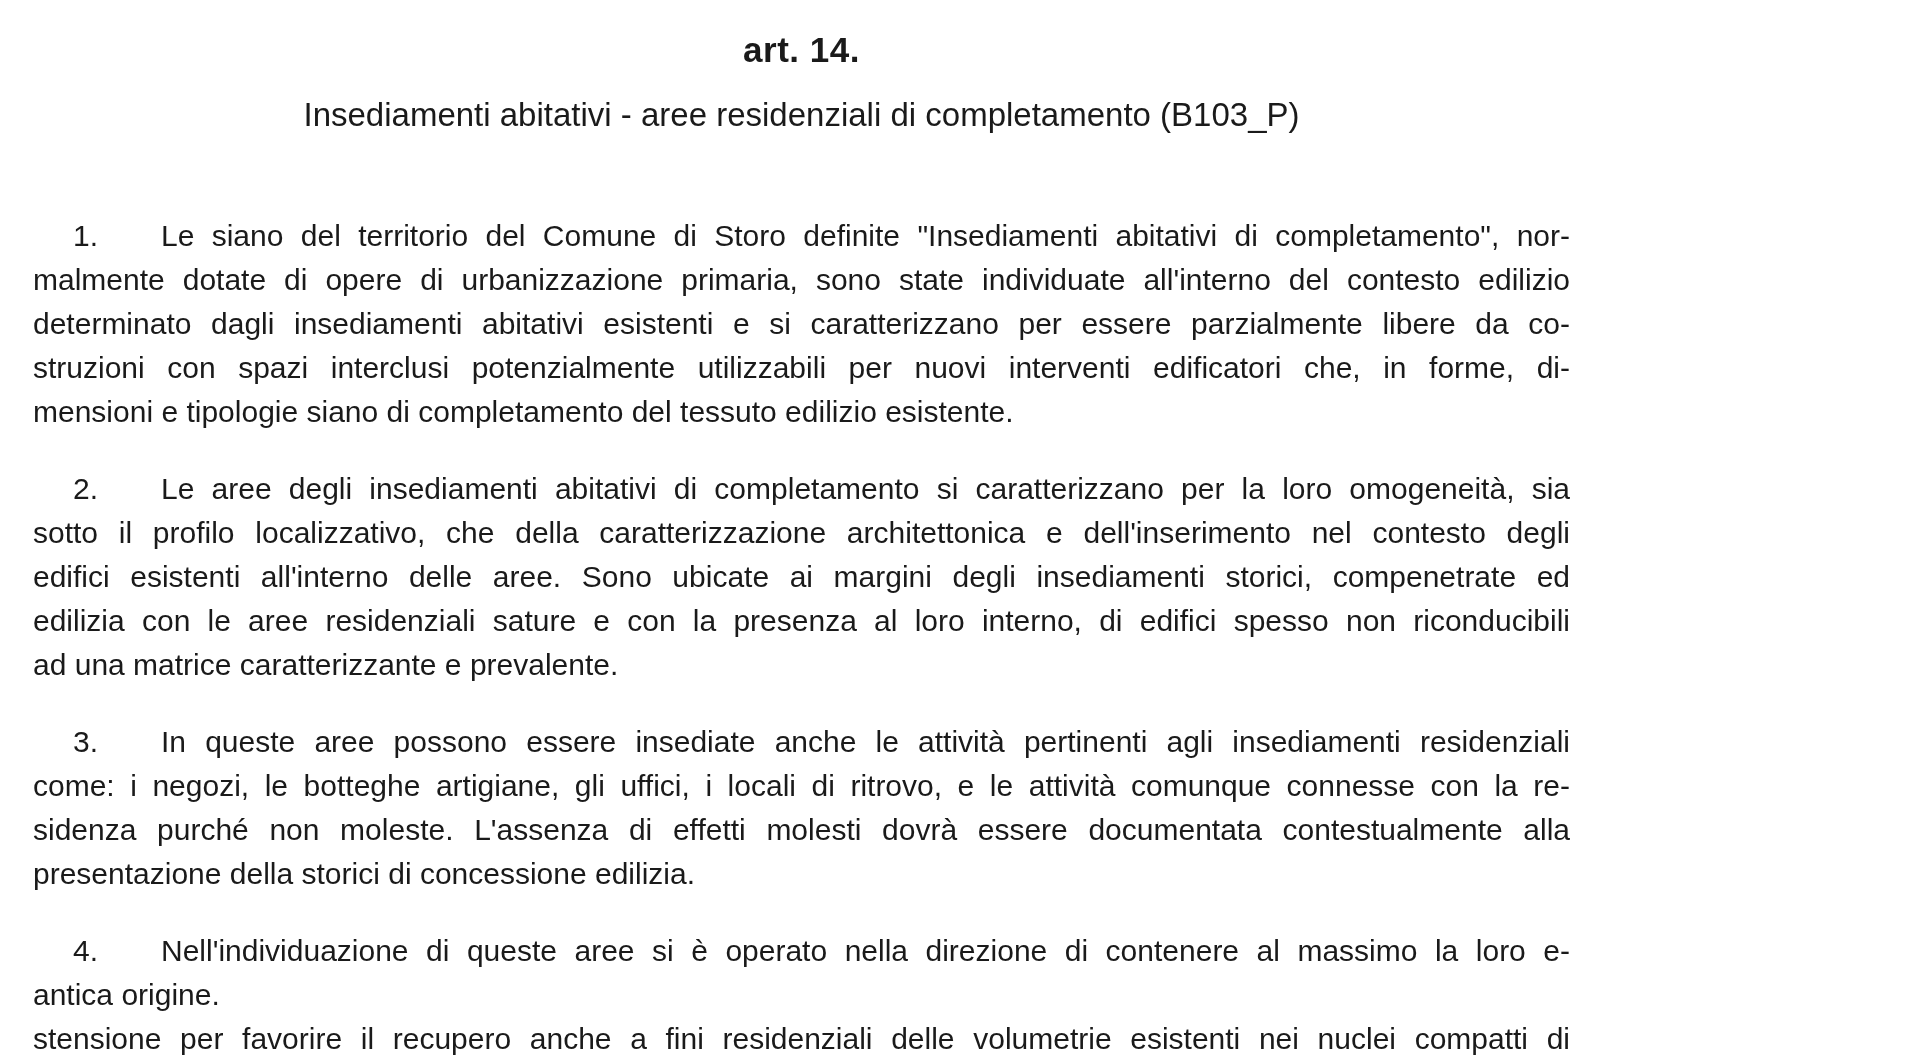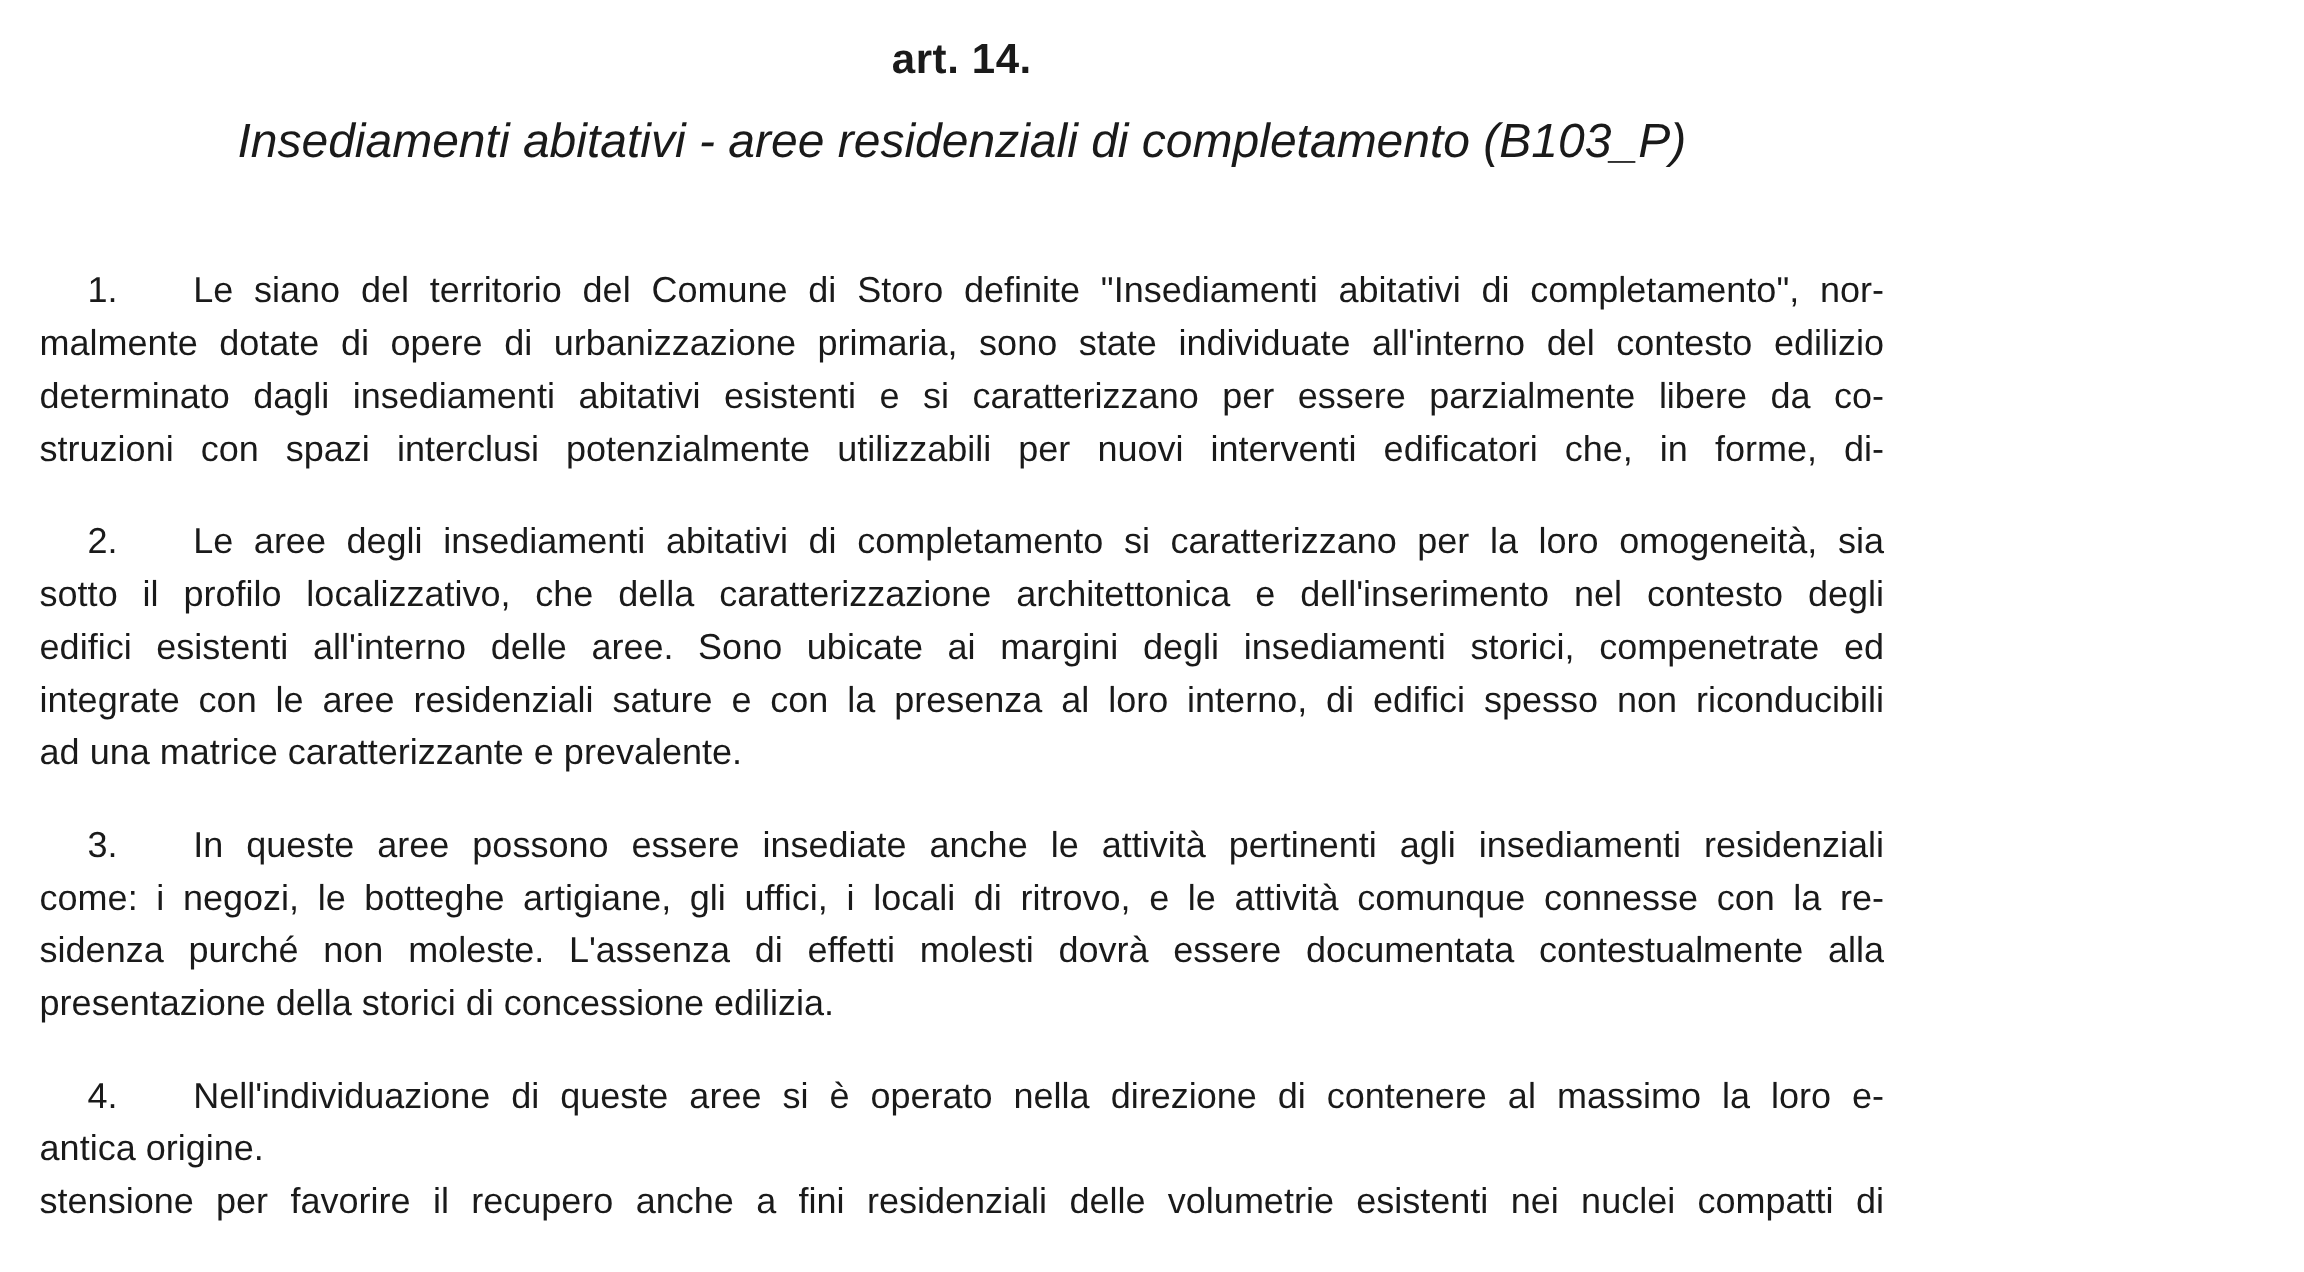--- a/index.html
+++ b/index.html
@@ -23,23 +23,22 @@
   }
   .title {
     margin: 0;
     font-size: 35px;
     font-weight: bold;
     text-align: center;
     letter-spacing: 0.5px;
   }
   .subtitle {
     margin: 26px 0 0 0;
-    font-size: 40px;
+    font-size: 33px;
     font-weight: normal;
-    font-style: italic;
     text-align: center;
   }
   .body-text {
     margin-top: 80px;
     font-size: 30px;
     line-height: 44px;
   }
   .paragraph {
     margin-top: 33px;
   }
@@ -66,27 +65,28 @@
 
 <div class="page">
   <h1 class="title">art. 14.</h1>
   <h2 class="subtitle">Insediamenti abitativi - aree residenziali di completamento (B103_P)</h2>
   <div class="body-text" id="paragraphs">
   <div class="paragraph">
     <div class="line first"><span class="num">1.</span><span>Le siano del territorio del Comune di Storo definite "Insediamenti abitativi di completamento", nor-</span></div>
   <div class="line">malmente dotate di opere di urbanizzazione primaria, sono state individuate all'interno del contesto edilizio</div>
         <div class="line">determinato dagli insediamenti abitativi esistenti e si caratterizzano per essere parzialmente libere da co-</div>
         <div class="line">struzioni con spazi interclusi potenzialmente utilizzabili per nuovi interventi edificatori che, in forme, di-</div>
+        <div class="line last">mensioni e tipologie siano di completamento del tessuto edilizio esistente.</div>
       </div>
 
   <div class="paragraph">
     <div class="line first"><span class="num">2.</span><span>Le aree degli insediamenti abitativi di completamento si caratterizzano per la loro omogeneità, sia</span></div>
   <div class="line">sotto il profilo localizzativo, che della caratterizzazione architettonica e dell'inserimento nel contesto degli</div>
         <div class="line">edifici esistenti all'interno delle aree. Sono ubicate ai margini degli insediamenti storici, compenetrate ed</div>
-        <div class="line">integrate con le aree residenziali sature e con la presenza al loro interno, di edifici spesso non riconducibili</div>
+        <div class="line">edilizia con le aree residenziali sature e con la presenza al loro interno, di edifici spesso non riconducibili</div>
         <div class="line last">ad una matrice caratterizzante e prevalente.</div>
       </div>
 
   <div class="paragraph">
     <div class="line first"><span class="num">3.</span><span>In queste aree possono essere insediate anche le attività pertinenti agli insediamenti residenziali</span></div>
   <div class="line">come: i negozi, le botteghe artigiane, gli uffici, i locali di ritrovo, e le attività comunque connesse con la re-</div>
         <div class="line">sidenza purché non moleste. L'assenza di effetti molesti dovrà essere documentata contestualmente alla</div>
         <div class="line last">presentazione della storici di concessione edilizia.</div>
       </div>
 

